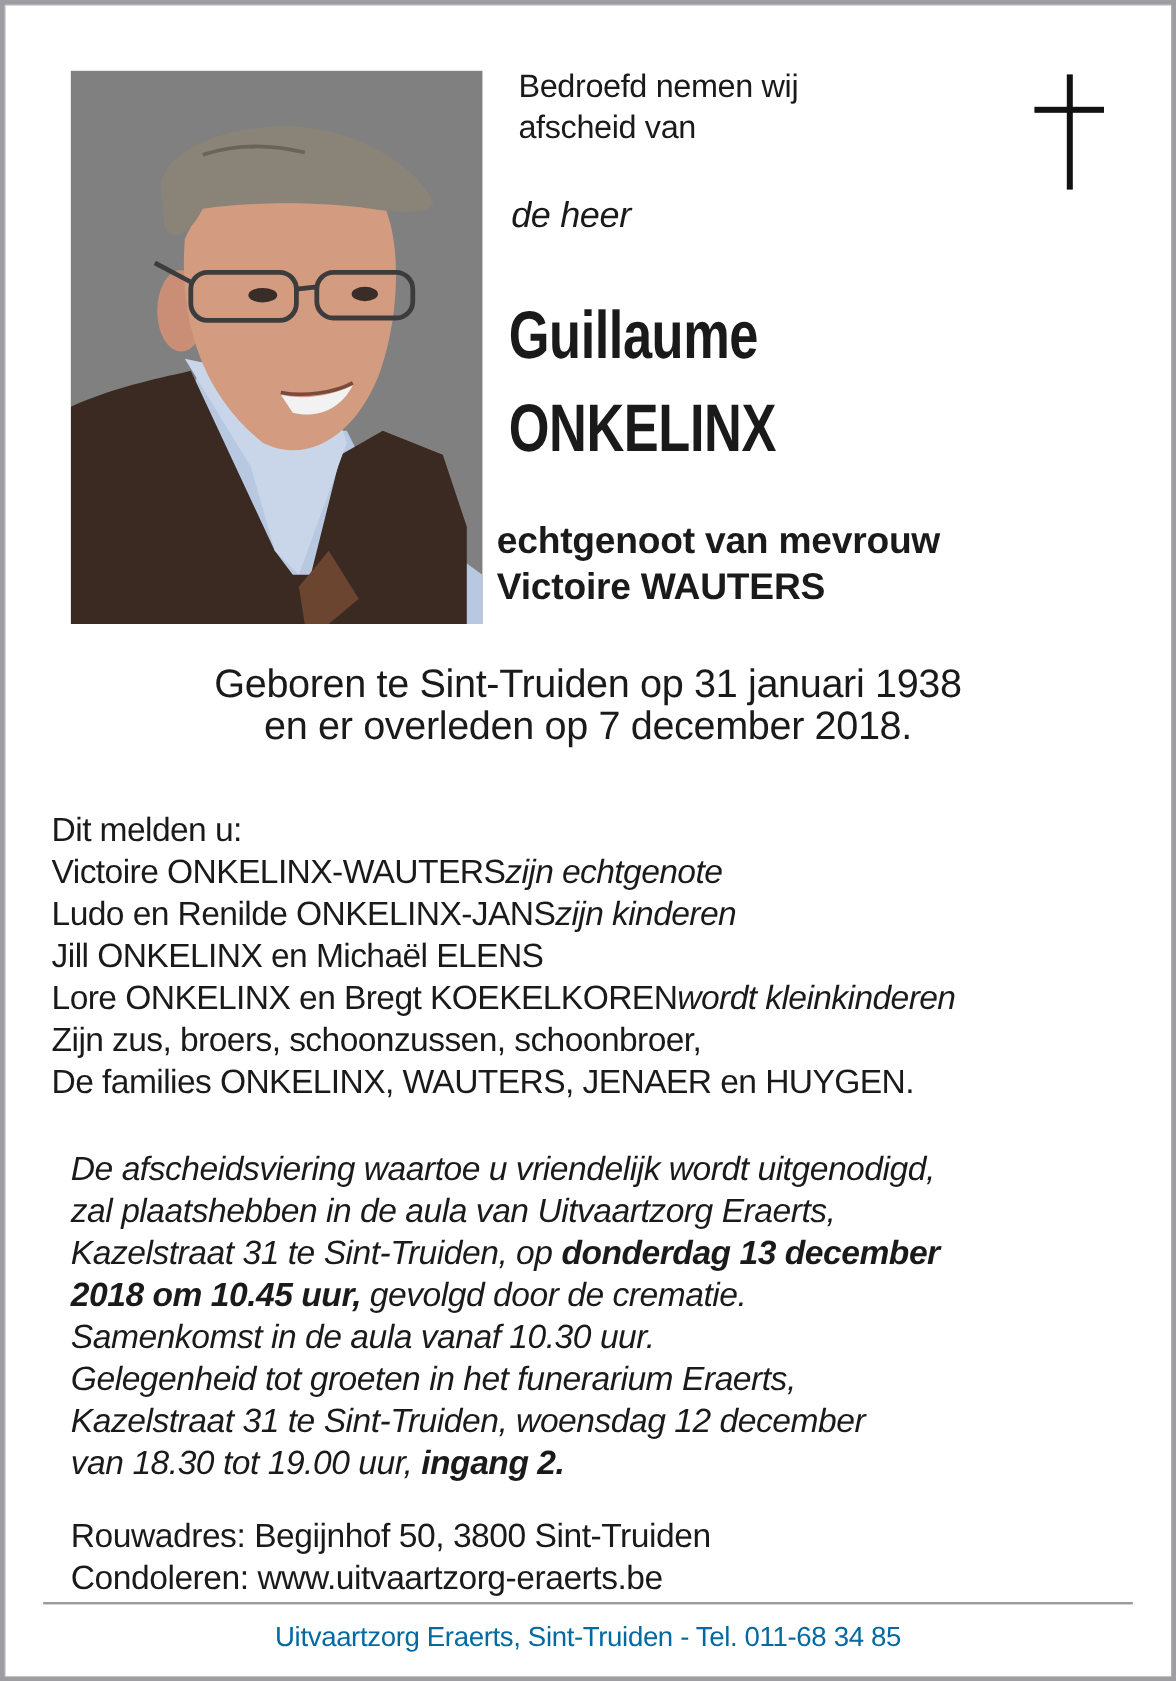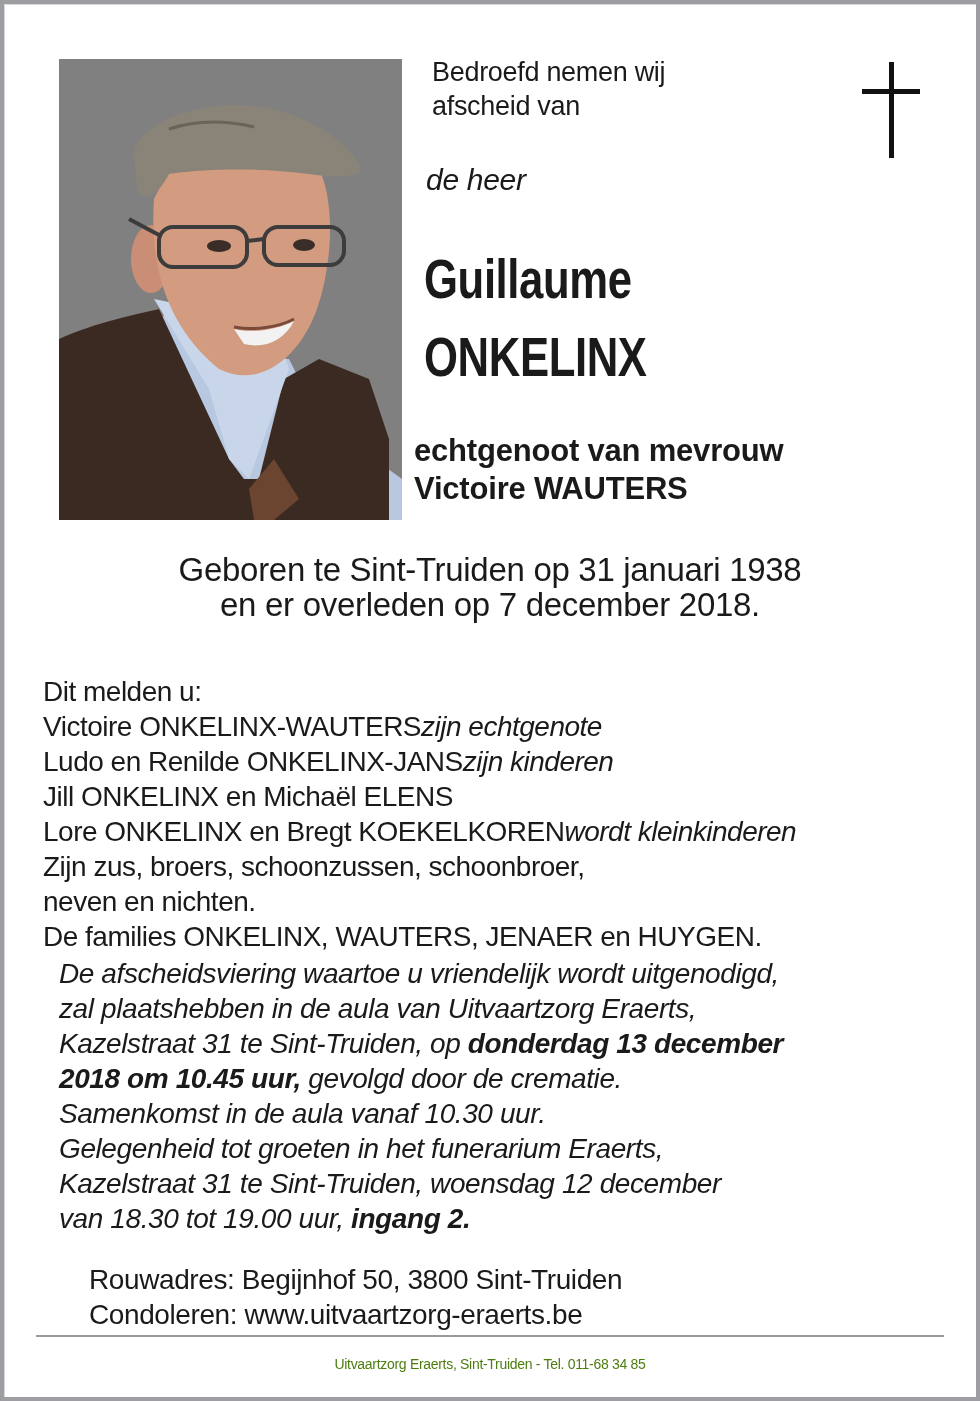--- a/index.html
+++ b/index.html
@@ -59,28 +59,28 @@
 
   .ceremony {
     left: 55px; top: 952px; width: 870px;
     font-size: 28px; line-height: 35px; letter-spacing: -0.4px;
   }
   .ceremony .line { white-space: nowrap; font-style: italic; }
   .ceremony b { font-weight: bold; }
 
   .contact {
     left: 55px; top: 1258px;
-    font-size: 28px; line-height: 35px; letter-spacing: -0.4px; margin-left: 30px;
+    font-size: 28px; line-height: 35px; letter-spacing: -0.4px;
   }
   .divider {
     left: 32px; top: 1331px; width: 908px; height: 2px; background: #9a9a9e;
   }
   .footer {
     left: 0; top: 1347px; width: 972px; text-align: center;
-    font-size: 14px; line-height: 26px; letter-spacing: -0.3px; color: #4d7c0f;
+    font-size: 23px; line-height: 26px; letter-spacing: -0.3px; color: #0369a1;
   }
 </style>
 </head>
 <body>
 
 <div class="card">
 
   <div class="photo" title="Portrait of Guillaume Onkelinx">
     <svg width="343" height="461" viewBox="0 0 343 461">
       <rect width="343" height="461" fill="#808080"></rect>
@@ -149,21 +149,20 @@
     </div>
     <div class="rel-row">
       <span>Jill ONKELINX en Michaël ELENS</span>
       <span class="role"></span>
     </div>
     <div class="rel-row">
       <span>Lore ONKELINX en Bregt KOEKELKOREN</span>
       <span class="role">wordt kleinkinderen</span>
     </div>
     <div>Zijn zus, broers, schoonzussen, schoonbroer,</div>
-    <div>neven en nichten.</div>
     <div>De families ONKELINX, WAUTERS, JENAER en HUYGEN.</div>
   </div>
 
   <div class="abs ceremony">
     <div class="line">De afscheidsviering waartoe u vriendelijk wordt uitgenodigd,</div>
     <div class="line">zal plaatshebben in de aula van Uitvaartzorg Eraerts,</div>
     <div class="line"><span>Kazelstraat 31 te Sint-Truiden, op </span><b>donderdag 13 december</b></div>
     <div class="line"><b>2018 om 10.45 uur,</b><span> gevolgd door de crematie.</span></div>
     <div class="line">Samenkomst in de aula vanaf 10.30 uur.</div>
     <div class="line">Gelegenheid tot groeten in het funerarium Eraerts,</div>

